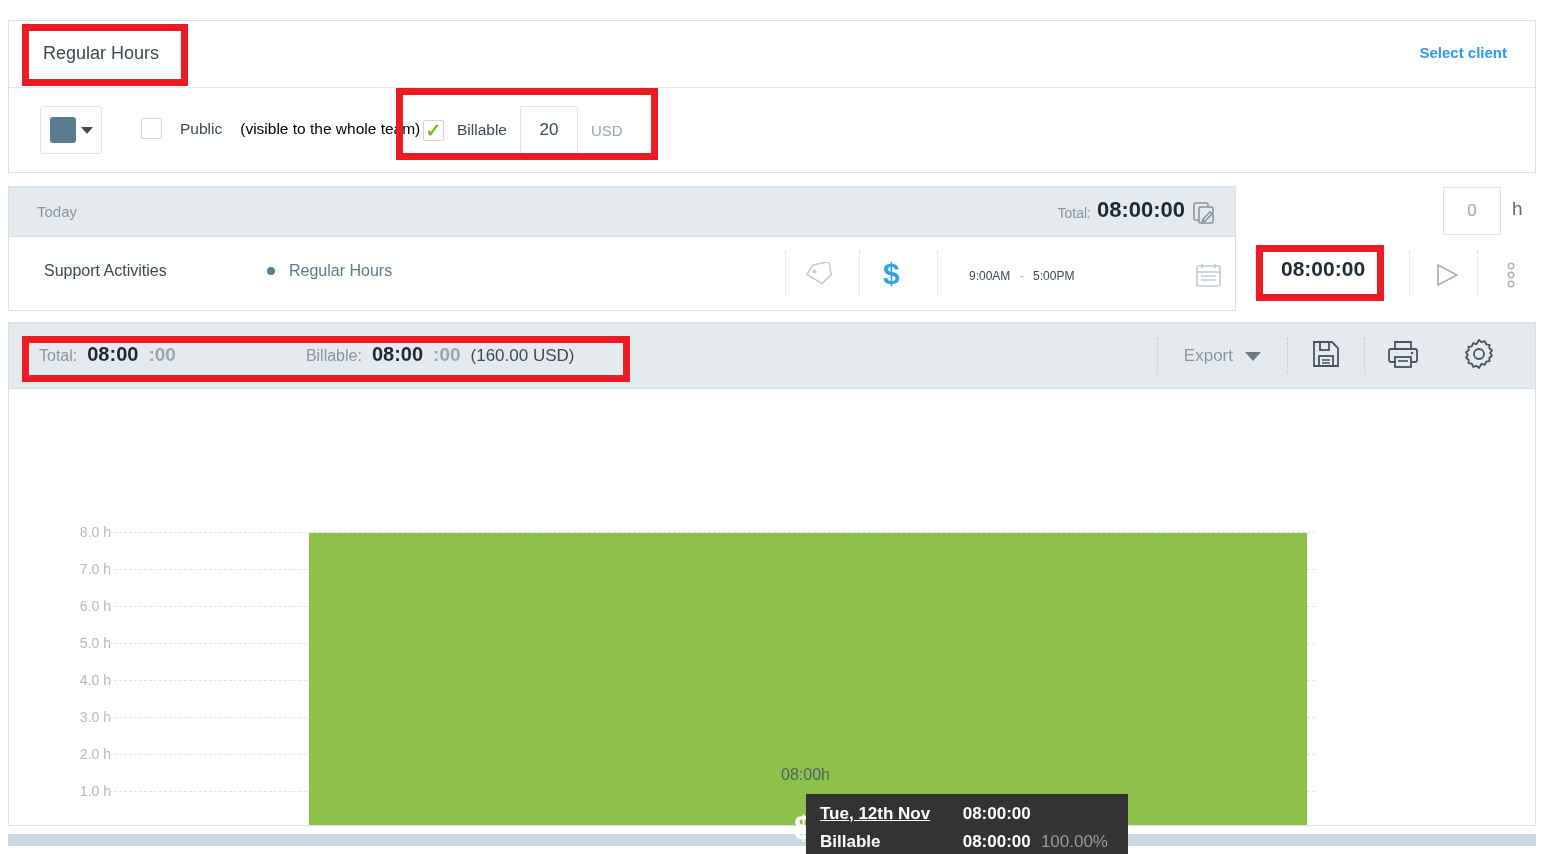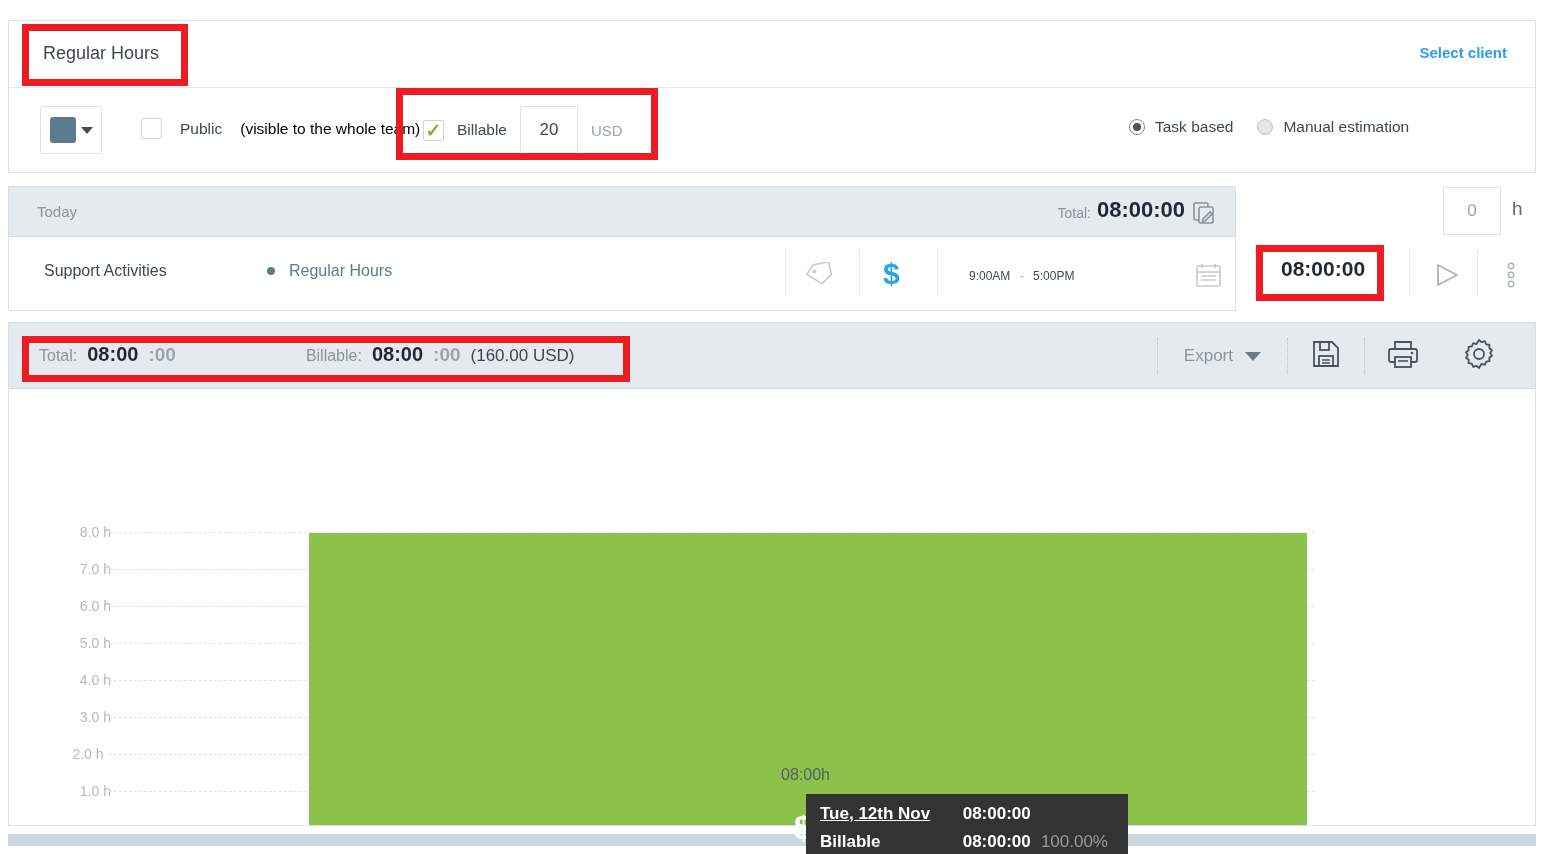--- a/index.html
+++ b/index.html
@@ -309,26 +309,20 @@
 
       <div class="billable-group">
         <span class="chk">
           <span class="tick">✓</span>
         </span>
         <span class="billable-label">Billable</span>
         <span class="rate-box">20</span>
         <span class="usd-label">USD</span>
       </div>
 
-      <div class="estimation-group">
-        <span class="radio on"></span>
-        <span class="radio-label">Task based</span>
-        <span class="radio"></span>
-        <span class="radio-label">Manual estimation</span>
-      </div>
       <div class="est-box">0</div>
       <div class="est-unit">h</div>
     </div>
   </div>
 
   <div class="card-entries">
     <div class="day-header">
       <div class="day-label">Today</div>
       <div class="day-total-label">Total:</div>
       <div class="day-total-value">08:00:00</div>
@@ -450,21 +444,21 @@
       </div>
     </div>
 
     <div class="chart-area">
       <div class="y-tick" style="top:143px;">8.0 h</div>
       <div class="y-tick" style="top:180px;">7.0 h</div>
       <div class="y-tick" style="top:217px;">6.0 h</div>
       <div class="y-tick" style="top:254px;">5.0 h</div>
       <div class="y-tick" style="top:291px;">4.0 h</div>
       <div class="y-tick" style="top:328px;">3.0 h</div>
-      <div class="y-tick" style="top:365px;text-align:center;">2.0 h</div>
+      <div class="y-tick" style="top:365px;">2.0 h</div>
       <div class="y-tick" style="top:402px;">1.0 h</div>
 
       <div class="gridline" style="top:143px;"></div>
       <div class="gridline" style="top:180px;"></div>
       <div class="gridline" style="top:217px;"></div>
       <div class="gridline" style="top:254px;"></div>
       <div class="gridline" style="top:291px;"></div>
       <div class="gridline" style="top:328px;"></div>
       <div class="gridline" style="top:365px;"></div>
       <div class="gridline" style="top:402px;"></div>

